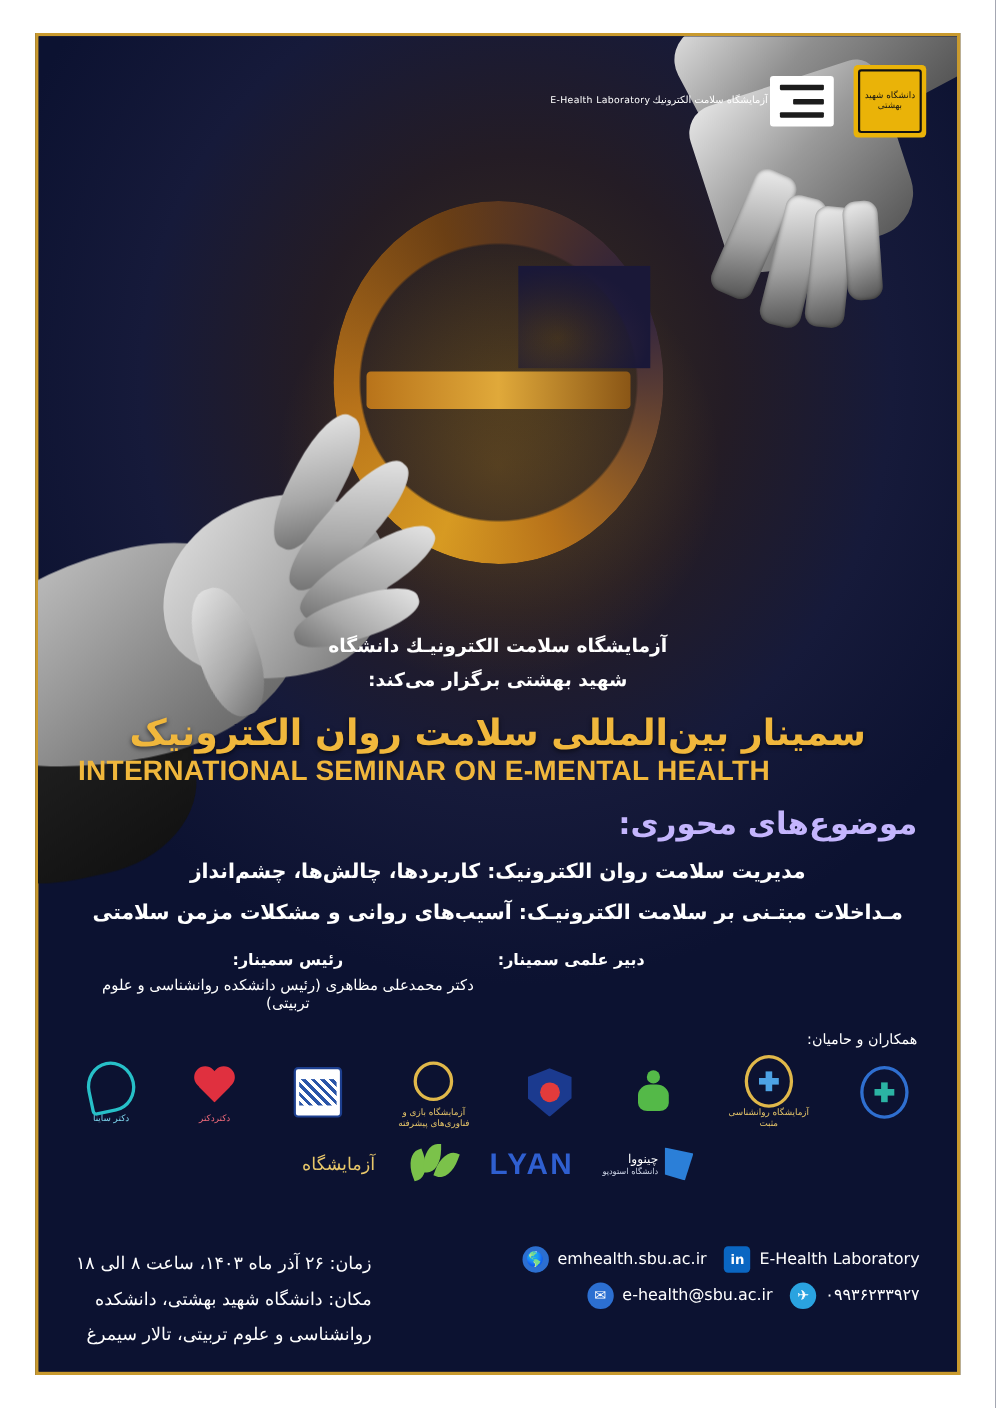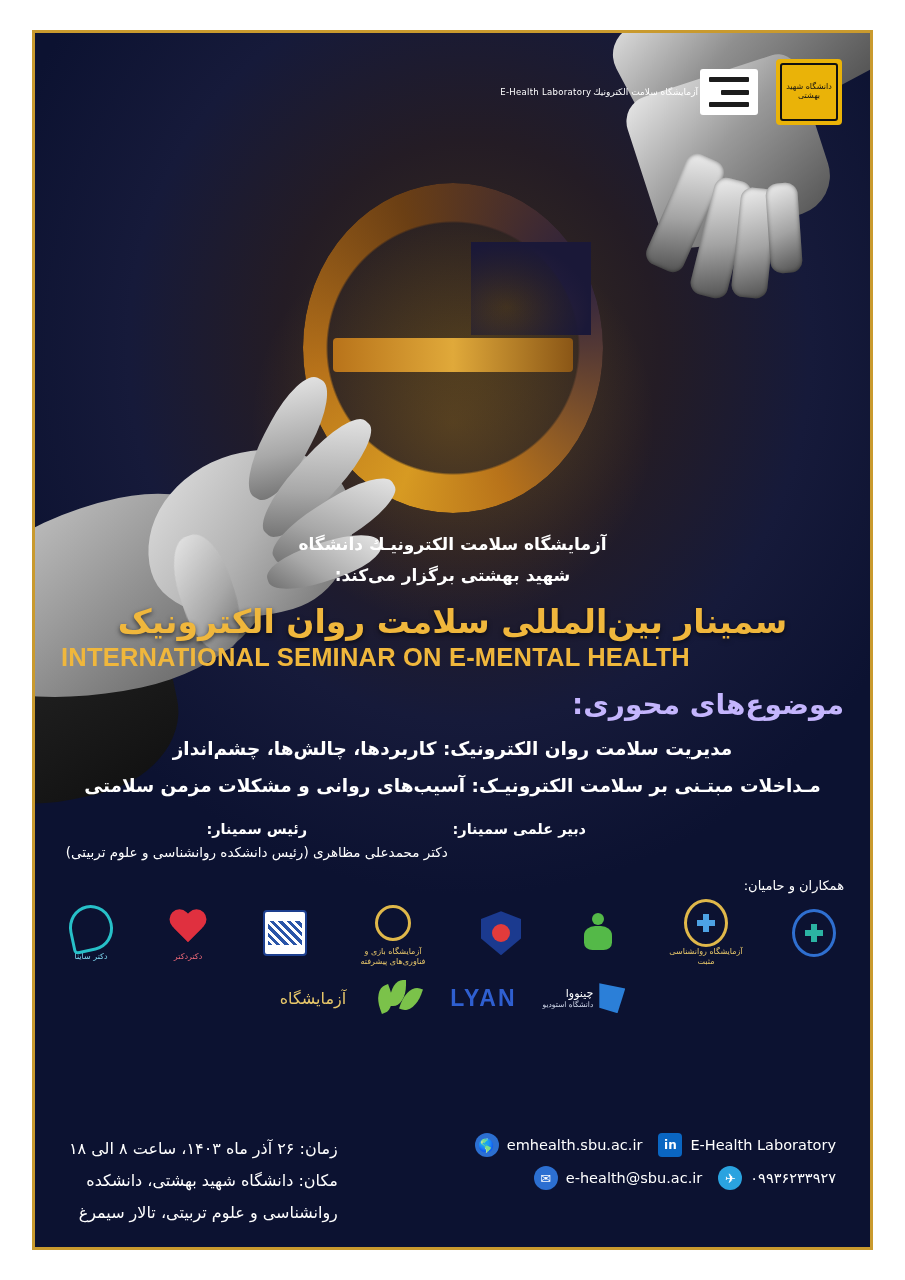--- a/index.html
+++ b/index.html
@@ -136,21 +136,21 @@
   }
   .lab-mark .bars{width:40px;height:30px;display:flex;flex-direction:column;justify-content:space-between;}
   .lab-mark .bars i{display:block;height:5px;background:#1c1c1c;border-radius:1px;}
   .lab-mark .bars i:nth-child(1){width:100%;}
   .lab-mark .bars i:nth-child(2){width:70%;}
   .lab-mark .bars i:nth-child(3){width:100%;}
   .lab-fa{color:#fff;font-size:9px;}
   .lab-en{color:#fff;font-size:8.5px;letter-spacing:.3px;}
 
   
-  .content{position:absolute;left:0;right:0;top:496px;padding:0 26px;box-sizing:border-box;}
+  .content{position:absolute;left:0;right:0;top:540px;padding:0 36px;box-sizing:border-box;}
   .kicker{
     color:#ffffff;font-size:17px;line-height:1.85;text-align:center;
     letter-spacing:.5px;margin:0 0 6px 0;font-weight:600;
   }
   .kicker span{display:block;}
   .title-fa{
     color:#f0b73c;font-size:33px;font-weight:bold;text-align:center;
     margin:10px 0 2px 0;letter-spacing:.5px;
     text-shadow:0 2px 5px rgba(0,0,0,.6);
   }
@@ -222,21 +222,21 @@
   .heart:before,.heart:after{
     content:"";position:absolute;top:0;width:20px;height:32px;background:#e0303f;border-radius:20px 20px 0 0;
   }
   .heart:before{left:20px;transform:rotate(-45deg);transform-origin:0 100%;}
   .heart:after{left:0;transform:rotate(45deg);transform-origin:100% 100%;}
   .sayna{
     width:46px;height:40px;border:3px solid #27c0c8;border-radius:50% 50% 50% 10%;
     transform:rotate(-12deg);
   }
   .lyan{
-    color:#2f5fd0;font-size:23px;font-weight:bold;letter-spacing:2px;
+    color:#2f5fd0;font-size:27px;font-weight:bold;letter-spacing:2px;
     direction:ltr;font-family:"Liberation Sans",sans-serif;
   }
   .chinova{
     display:flex;align-items:center;gap:6px;
   }
   .chinova .mark{
     width:26px;height:30px;background:#2b7fd8;
     clip-path:polygon(0 0,100% 18%,70% 100%,0 82%);
   }
   .chinova .txt{color:#ffffff;font-size:11px;line-height:1.2;text-align:right;}

